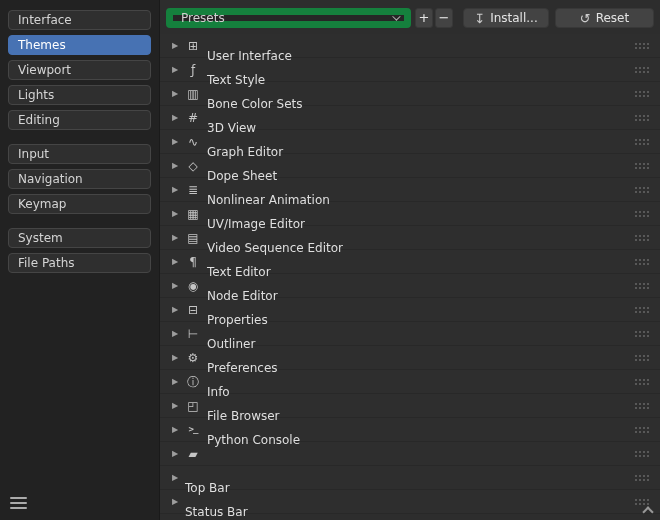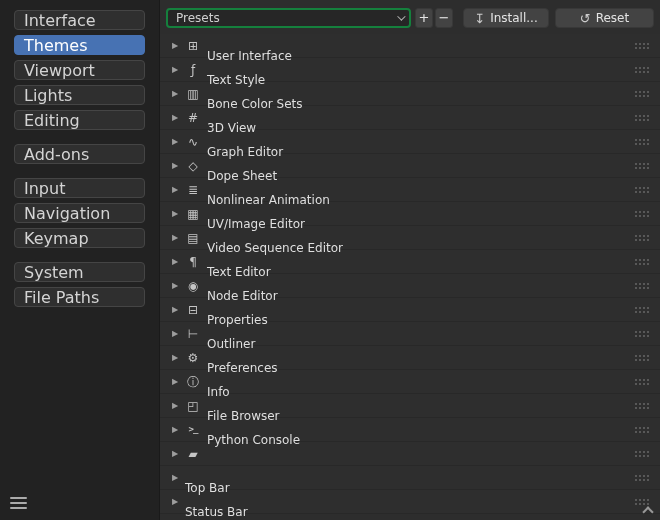--- a/index.html
+++ b/index.html
@@ -17,28 +17,28 @@
     width:160px; height:100%;
     background:#222222;
     border-right:1px solid #1a1a1a;
     padding-top:10px;
     position:relative;
     flex:none;
   }
   .tab-group { margin-bottom:14px; }
   .tab {
     display:block;
-    width:131px; height:20px;
+    width:143px; height:20px;
     margin:0 auto 5px auto;
     background:#2f2f2f;
     border:1px solid #454545;
     border-radius:4px;
     color:#d4d4d4;
     font-family: inherit;
-    font-size:16px;
+    font-size:12px;
     text-align:left;
     padding:0 0 0 9px;
     line-height:17px;
     cursor:pointer;
   }
   .tab.active {
     background:#4772b3;
     border-color:#4772b3;
     color:#ffffff;
   }
@@ -53,21 +53,21 @@
 
   .toolbar {
     display:flex; align-items:center;
     padding:8px 6px 6px 6px;
     height:34px;
   }
   .select {
     display:flex; align-items:center;
     width:245px; height:20px;
     background:#262626;
-    border:2px solid #15803d;
+    border:7px solid #15803d;
     border-radius:4px;
     padding:0 6px 0 8px;
     color:#d0d0d0;
     cursor:pointer;
     flex:none;
   }
   .select .chev {
     width:6px; height:6px;
     border-right:1.6px solid #b5b5b5;
     border-bottom:1.6px solid #b5b5b5;
@@ -135,23 +135,20 @@
 <div class="app">
 
   <aside class="sidebar">
     <div id="sidebar-groups">
         <div class="tab-group">
           <button class="tab"><span class="tab-label">Interface</span></button>
           <button class="tab active"><span class="tab-label">Themes</span></button>
           <button class="tab"><span class="tab-label">Viewport</span></button>
           <button class="tab"><span class="tab-label">Lights</span></button>
           <button class="tab"><span class="tab-label">Editing</span></button>
-        </div>
-        <div class="tab-group">
-          <button class="tab"><span class="tab-label">Add-ons</span></button>
         </div>
         <div class="tab-group">
           <button class="tab"><span class="tab-label">Input</span></button>
           <button class="tab"><span class="tab-label">Navigation</span></button>
           <button class="tab"><span class="tab-label">Keymap</span></button>
         </div>
         <div class="tab-group">
           <button class="tab"><span class="tab-label">System</span></button>
           <button class="tab"><span class="tab-label">File Paths</span></button>
         </div>

